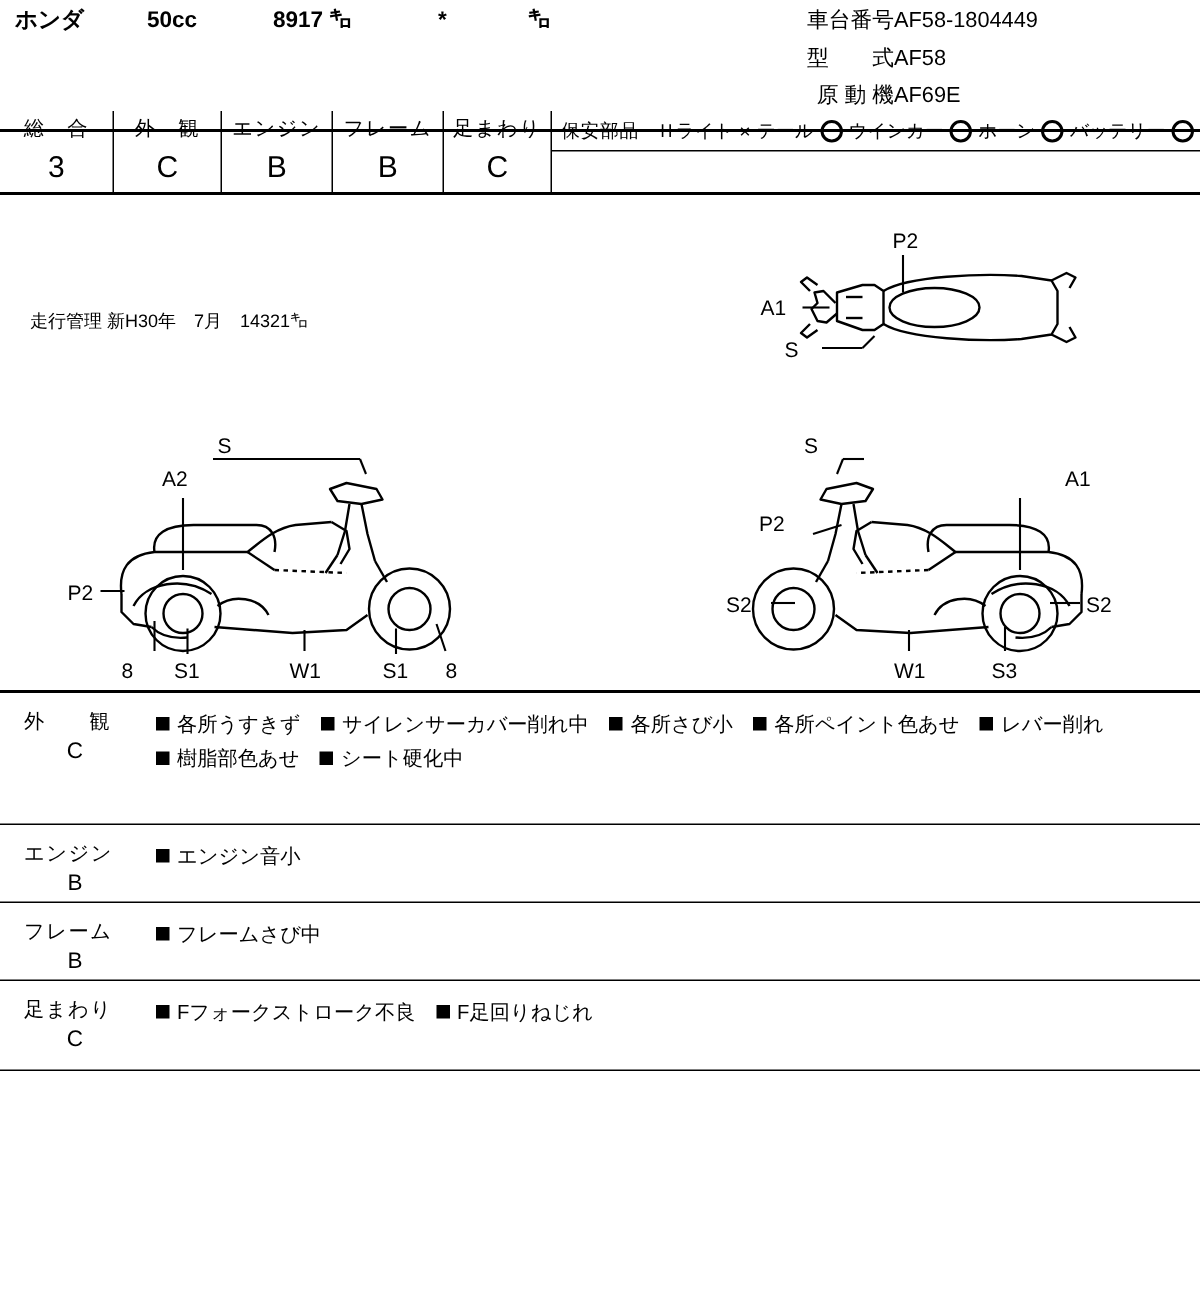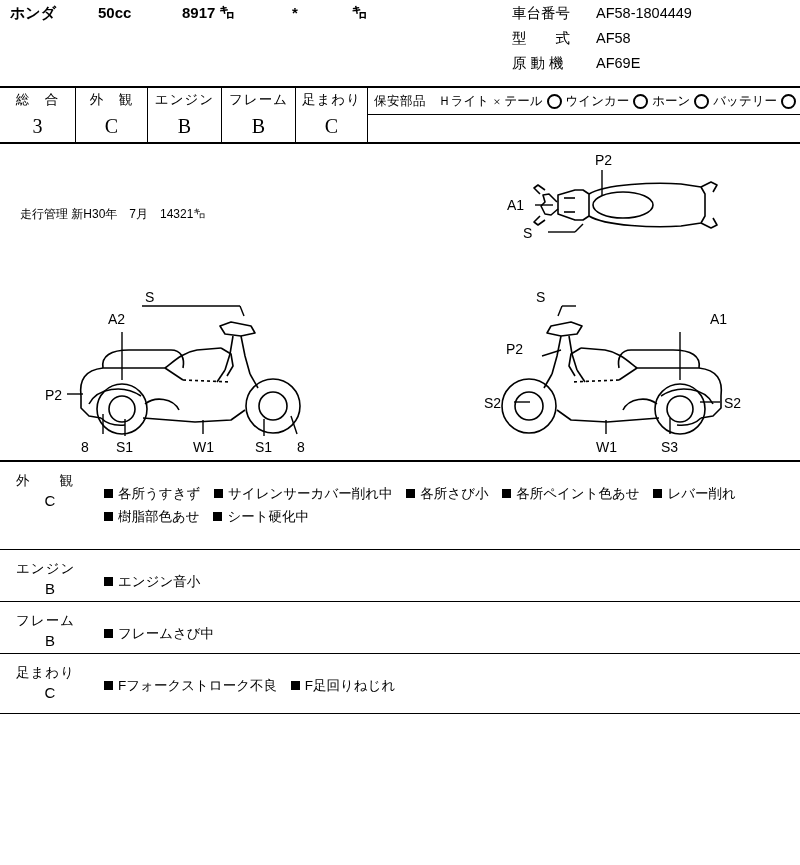--- a/index.html
+++ b/index.html
@@ -57,32 +57,31 @@
     position: absolute;
     left: 512px; top: 4px;
     width: 286px;
     font-size: 14.5px;
   }
   .hdr-right .r {
     display: flex;
     height: 25px;
     align-items: baseline;
   }
-  .hdr-right .lbl { width: 84px; white-space: pre; }
+  .hdr-right .lbl { width: 84px; white-space: pre; text-align: right; }
   .hdr-right .val { }
 
   
   .grade {
     position: absolute;
-    left: 0; top: 88px;
+    left: 0; top: 74px;
     width: 800px;
     height: 56px;
     border-bottom: 2px solid #000;
     box-sizing: border-box;
-    font-family: Liberation Serif, serif;
   }
   .gcell {
     position: absolute;
     top: 0;
     height: 54px;
     border-right: 1px solid #000;
     box-sizing: border-box;
     text-align: center;
   }
   .gcell .gl {
@@ -178,21 +177,21 @@
   .cond-lbl .cg {
     display: block;
     text-align: center;
     font-size: 15px;
     padding-top: 2px;
     padding-right: 18px;
   }
   .cond-items {
     position: absolute;
     left: 104px;
-    top: 20px;
+    top: 9px;
     right: 8px;
     font-size: 13.5px;
     line-height: 23px;
   }
   .ci {
     display: inline-block;
     margin-right: 10px;
     white-space: nowrap;
   }
   .sq {

